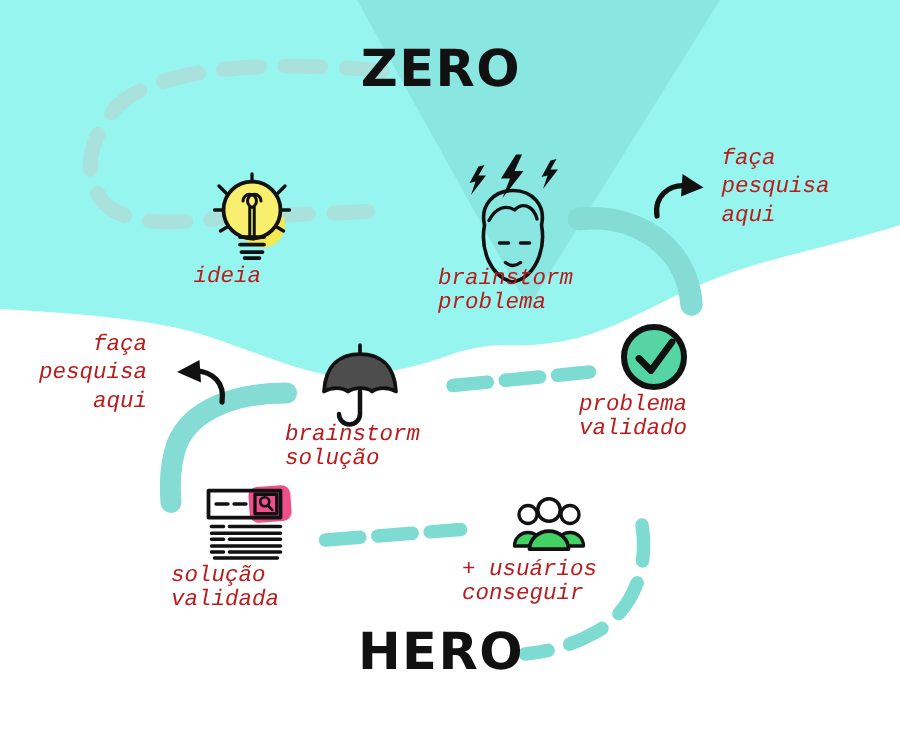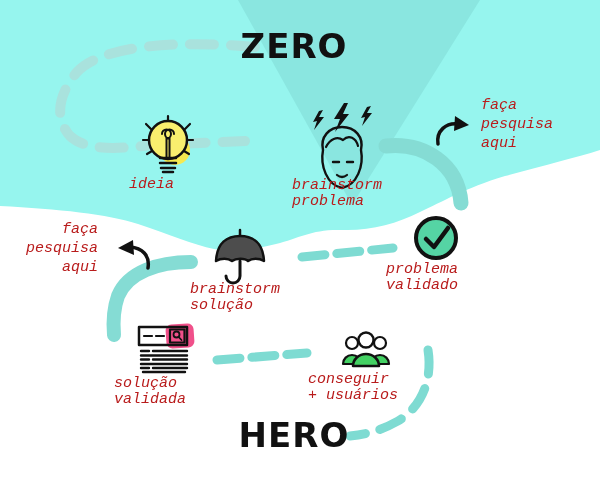--- a/index.html
+++ b/index.html
@@ -160,17 +160,17 @@
     <div>pesquisa</div>
     <div>aqui</div>
   </div>
 
   <div class="lbl center" style="left:114px;top:376px;width:100px;">
     <div>solução</div>
     <div>validada</div>
   </div>
 
   <div class="lbl center" style="left:308px;top:372px;width:110px;">
+    <div>+ usuários</div>
     <div>conseguir</div>
-    <div>+ usuários</div>
   </div>
 
 </div>
 
 </body></html>

